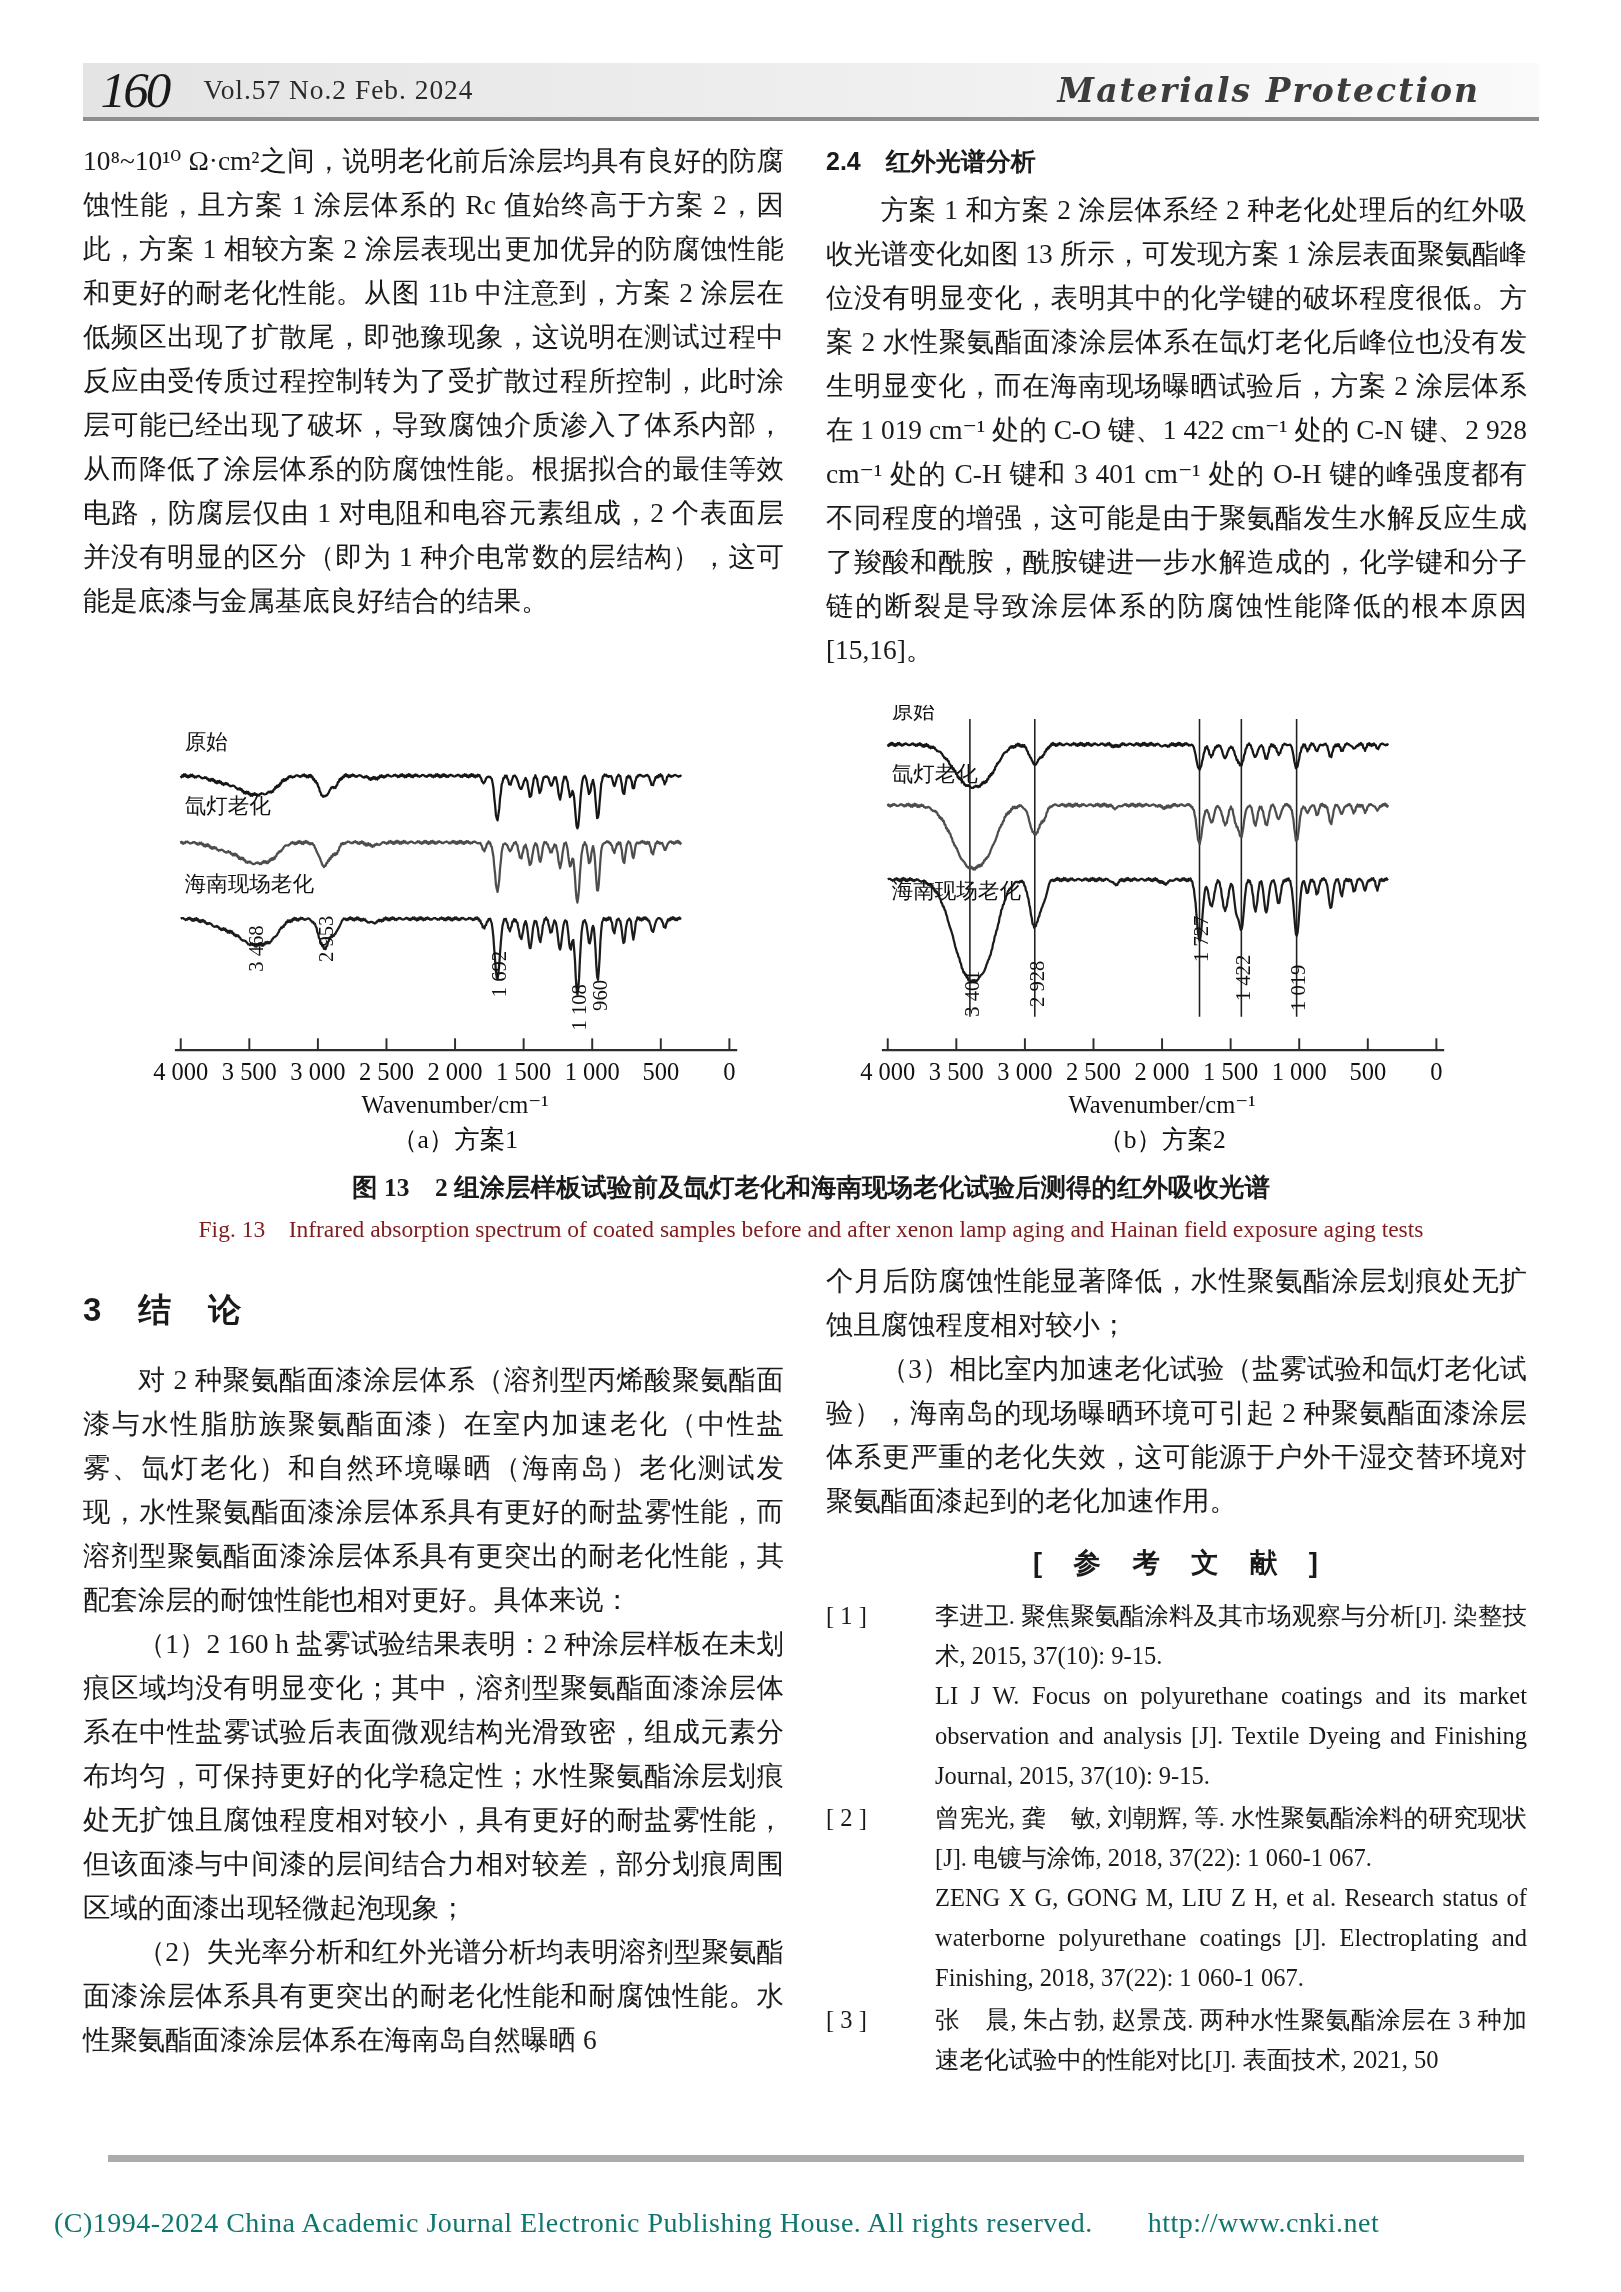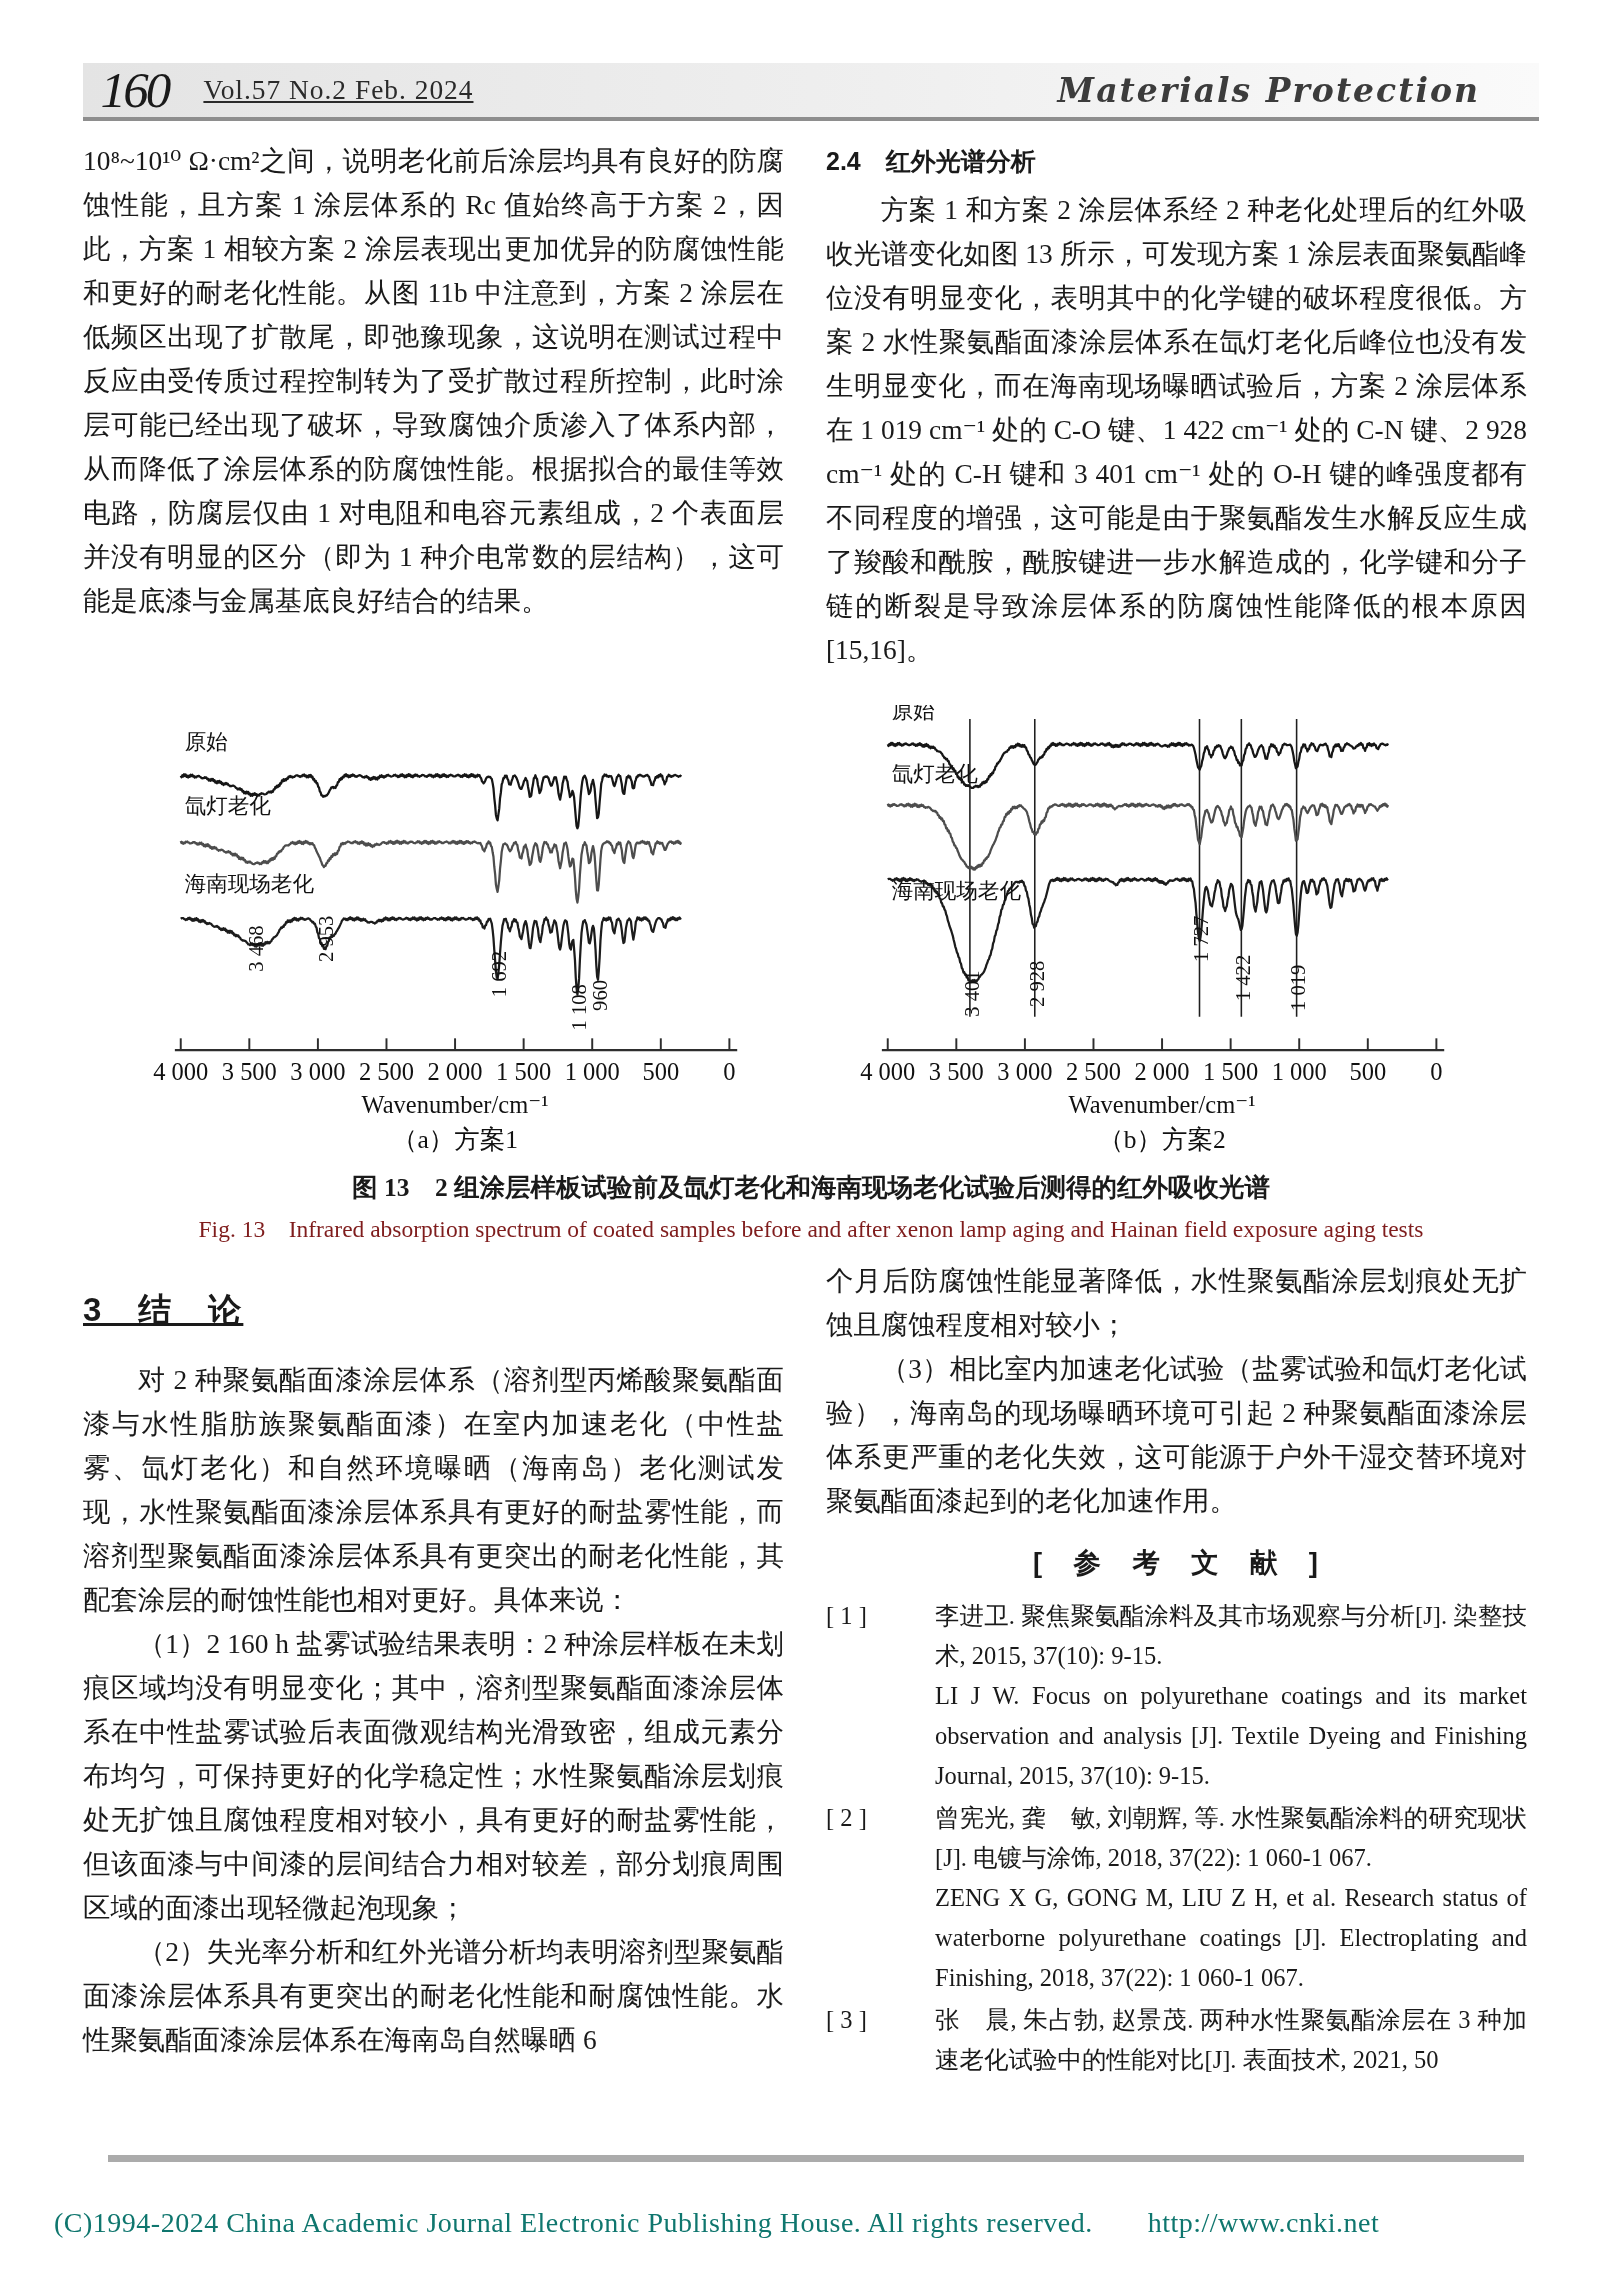--- a/index.html
+++ b/index.html
@@ -4,36 +4,36 @@
 <style>
   html,body{margin:0;padding:0;background:#d8d8d8;}
   .page{position:relative;width:1621px;height:2293px;background:#ffffff;margin:0 auto;
         font-family:"Liberation Serif","DejaVu Serif",serif;color:#1a1a1a;overflow:hidden;}
   
   .header-band{position:absolute;top:63px;left:83px;width:1456px;height:54px;
         background:linear-gradient(to right,#e4e4e4,#efefef 55%,#fafafa);
         display:flex;align-items:center;}
   .page-number{font-size:51px;font-weight:normal;font-style:italic;letter-spacing:-2.9px;
         margin-left:17.6px;line-height:1;}
-  .issue-info{font-size:27.4px;margin-left:35px;color:#2a2a2a;letter-spacing:1px;text-decoration:underline;}
+  .issue-info{font-size:27.4px;margin-left:35px;color:#2a2a2a;letter-spacing:1px;}
   .journal-name{margin-left:auto;margin-right:59px;font-size:33px;font-style:italic;
         font-weight:bold;color:#3c3c3c;letter-spacing:2px;
         font-family:"DejaVu Serif","Liberation Serif",serif;}
   .header-rule{position:absolute;top:117px;left:83px;width:1456px;height:3.9px;background:#8e8e8e;}
   
   .content{position:absolute;top:139px;left:83px;width:1456px;}
   .cols{display:flex;gap:42px;}
   .col{width:701px;}
   p.body-text{font-size:27.4px;line-height:44px;text-align:justify;margin:0;
         text-justify:inter-ideograph;}
   p.indent{text-indent:2em;}
   h3.sub-heading{font-size:25px;font-weight:bold;margin:5.9px 0 9.8px 0;
         font-family:"Liberation Sans","DejaVu Sans",sans-serif;}
   h2.section-heading{font-size:33px;font-weight:bold;margin:29px 0 25.5px 0;letter-spacing:2px;
-        font-family:"Liberation Sans","DejaVu Sans",sans-serif;text-decoration:underline;}
+        font-family:"Liberation Sans","DejaVu Sans",sans-serif;}
   
   .figure-block{margin-top:33px;}
   .charts-row{display:flex;justify-content:center;gap:31px;}
   .chart-svg{display:block;}
   .fig-caption-zh{text-align:center;font-size:25.5px;margin-top:9.8px;font-weight:bold;}
   .fig-caption-en{text-align:center;font-size:23.5px;margin-top:7.8px;color:#7f1d1d;}
   .bottom-cols{margin-top:13.7px;}
   
   .ref-heading{text-align:center;font-size:27.4px;font-weight:bold;margin:21.6px 0 15.7px 0;
         font-family:"Liberation Sans","DejaVu Sans",sans-serif;letter-spacing:2px;}

